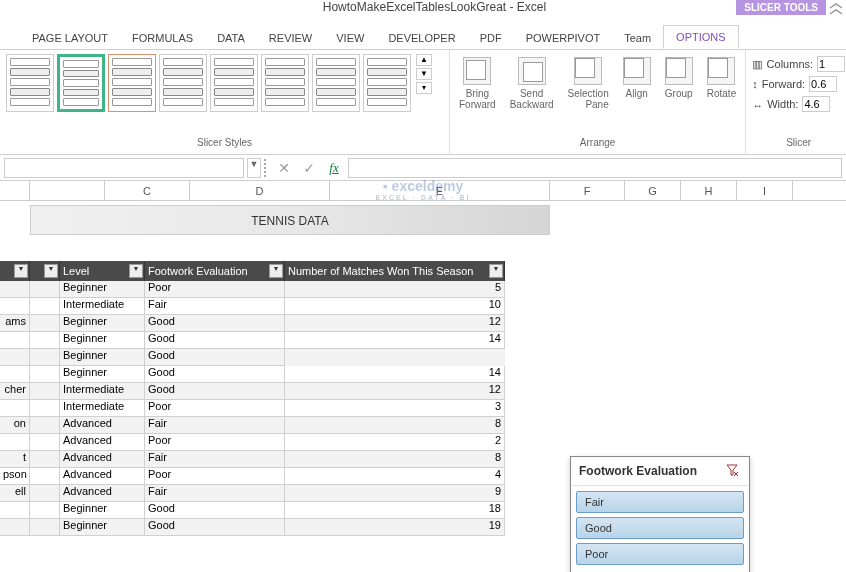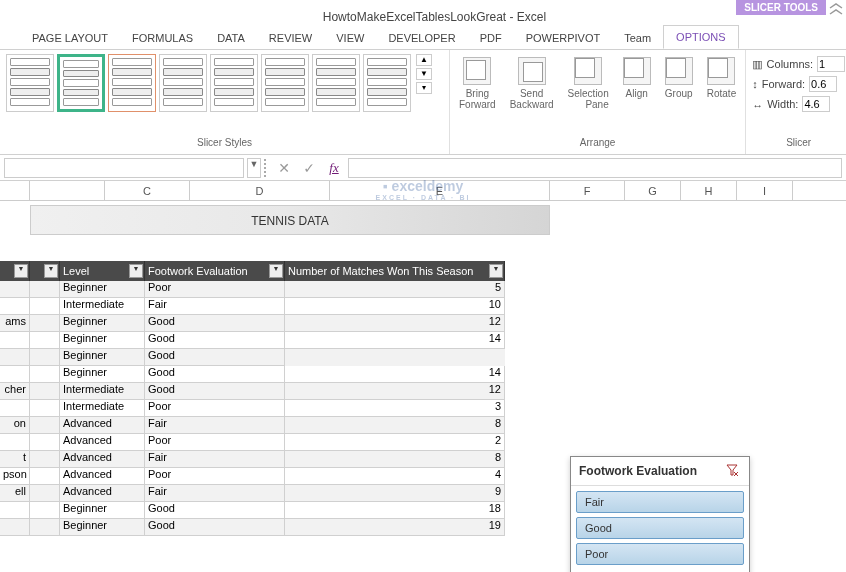--- a/index.html
+++ b/index.html
@@ -1,18 +1,18 @@
 <!DOCTYPE html>
 <html><head>
 <meta charset="utf-8">
 <style>
 * { margin: 0; padding: 0; box-sizing: border-box; font-family: 'Segoe UI', Tahoma, sans-serif; }
 body { background: #fff; width: 846px; height: 572px; overflow: hidden; position: relative; }
 
-.title-bar { height: 24px; display: flex; align-items: flex-end; justify-content: center; font-size: 12px; color: #444; position: relative; padding-left: 23px; }
+.title-bar { height: 24px; display: flex; align-items: flex-start; justify-content: center; font-size: 12px; color: #444; position: relative; padding-left: 23px; }
 .title-bar .slicer-tools { position: absolute; right: 20px; top: 0; background: #b794e0; color: #fff; padding: 2px 8px; font-size: 10px; font-weight: bold; }
 .title-bar .collapse { position: absolute; right: 2px; top: 2px; }
 
 .tabs { height: 26px; border-bottom: 1px solid #d0d0d0; display: flex; align-items: flex-end; padding-left: 20px; gap: 0; }
 .tab { font-size: 11px; color: #444; padding: 5px 12px; cursor: pointer; }
 .tab.active { color: #7b4fb5; border: 1px solid #d0d0d0; border-bottom: 1px solid #fff; background: #fff; }
 
 .ribbon { height: 105px; background: #fff; border-bottom: 1px solid #d0d0d0; display: flex; }
 .ribbon-group { border-right: 1px solid #e0e0e0; padding: 4px 6px; display: flex; flex-direction: column; justify-content: space-between; }
 .ribbon-group-label { font-size: 10px; color: #666; text-align: center; padding: 2px 0; }
@@ -34,21 +34,21 @@
 .send-back::before { bottom: 2px; right: 2px; }
 
 .size-group { font-size: 11px; color: #444; }
 .size-row { display: flex; align-items: center; gap: 4px; padding: 2px 0; white-space: nowrap; }
 .size-row input { width: 28px; border: 1px solid #ccc; font-size: 11px; padding: 1px; }
 
 .formula-bar-row { display: flex; align-items: center; height: 26px; border-bottom: 1px solid #d0d0d0; padding: 2px 0; gap: 3px; }
 .name-box { width: 240px; height: 20px; border: 1px solid #ccc; margin-left: 4px; }
 .name-box-dd { width: 14px; height: 20px; border: 1px solid #ccc; text-align: center; font-size: 9px; cursor: pointer; color: #666; }
 .fb-btn { width: 22px; color: #999; text-align: center; font-size: 14px; cursor: pointer; }
-.fb-btn.fx { font-style: italic; font-family: 'Times New Roman'; font-size: 13px; color: #701a75; text-decoration: underline; }
+.fb-btn.fx { font-style: italic; font-family: 'Times New Roman'; font-size: 13px; color: #15803d; text-decoration: underline; }
 .formula-input { flex: 1; height: 20px; border: 1px solid #ccc; margin-right: 4px; }
 
 .col-headers { display: flex; height: 20px; border-bottom: 1px solid #ccc; }
 .col-h { border-right: 1px solid #ccc; text-align: center; font-size: 11px; color: #555; background: #fff; line-height: 20px; }
 .ch-a { width: 30px; } .ch-b { width: 75px; } .ch-c { width: 85px; }
 .ch-d { width: 140px; } .ch-e { width: 220px; }
 .ch-f { width: 75px; } .ch-g { width: 56px; } .ch-h { width: 56px; } .ch-i { width: 56px; }
 
 .grid-area { position: relative; }
 .tennis-banner { position: absolute; left: 30px; top: 4px; width: 520px; height: 30px; background: linear-gradient(to right, #f0f0f0, #e8e8e8, #d5d5d5); border: 1px solid #ccc; text-align: center; line-height: 30px; font-size: 12px; color: #333; }

